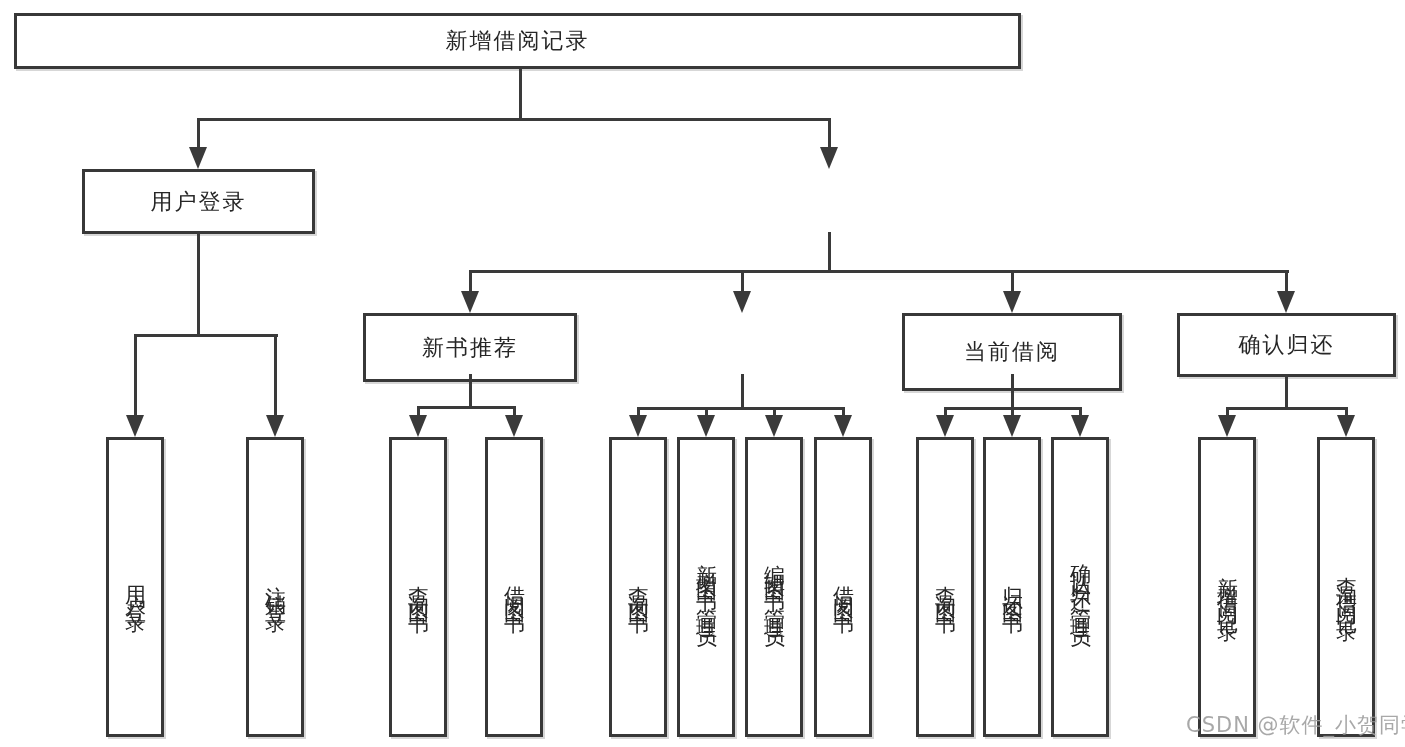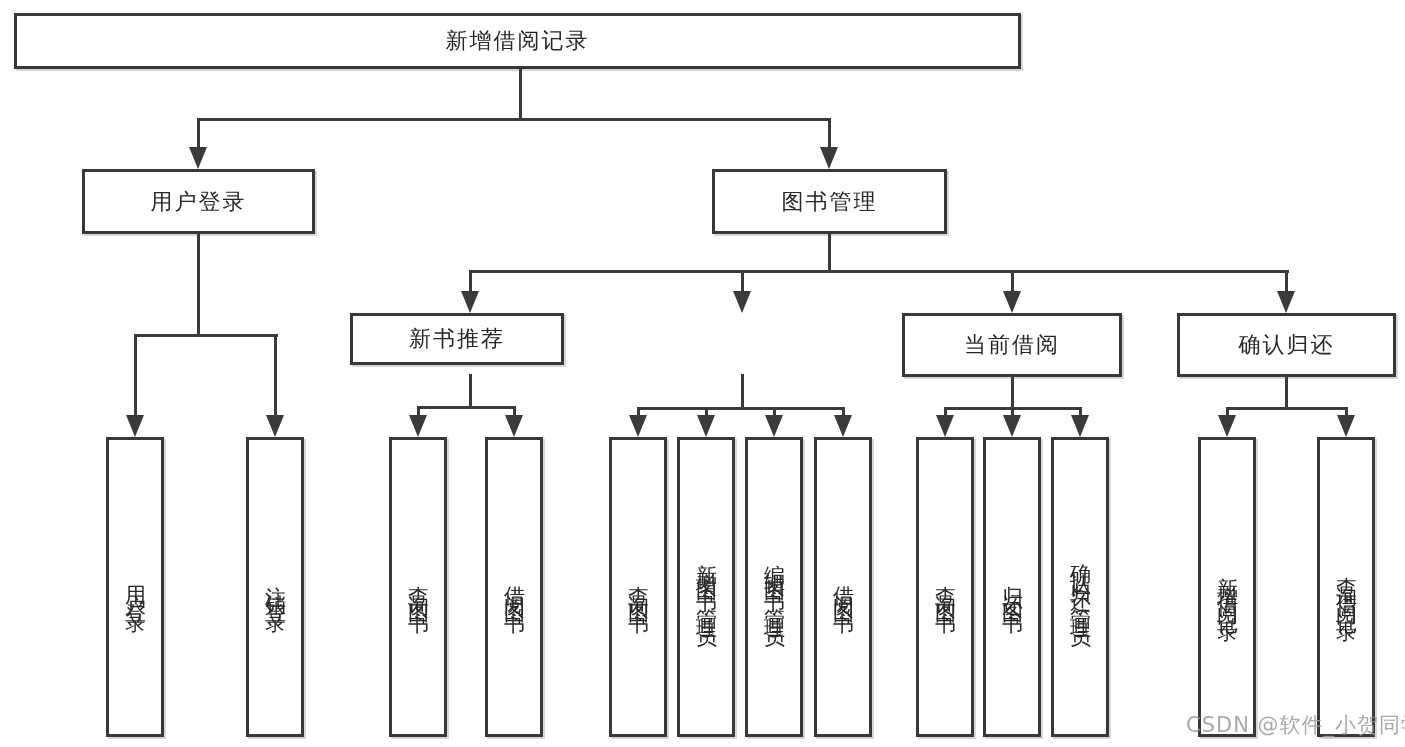--- a/index.html
+++ b/index.html
@@ -38,42 +38,41 @@
 
   <div class="vline" style="left:519px;top:69px;height:51px;"></div>
   <div class="hline" style="left:197px;top:118px;width:634px;"></div>
 
   <div class="vline" style="left:197px;top:119px;height:30px;"></div>
   <div class="arrow" style="left:189px;top:147px;"></div>
   <div class="vline" style="left:828px;top:119px;height:30px;"></div>
   <div class="arrow" style="left:820px;top:147px;"></div>
 
   <div class="node" style="left:82px;top:169px;width:233px;height:65px;">用户登录</div>
-  <div class="node" style="left:712px;top:169px;width:235px;height:65px;">图书管理</div>
 
   <div class="vline" style="left:197px;top:232px;height:104px;"></div>
   <div class="hline" style="left:134px;top:334px;width:144px;"></div>
   <div class="vline" style="left:134px;top:334px;height:83px;"></div>
   <div class="arrow" style="left:126px;top:415px;"></div>
   <div class="vline" style="left:274px;top:334px;height:83px;"></div>
   <div class="arrow" style="left:266px;top:415px;"></div>
 
   <div class="vline" style="left:828px;top:232px;height:41px;"></div>
   <div class="hline" style="left:469px;top:270px;width:820px;"></div>
   <div class="vline" style="left:469px;top:271px;height:22px;"></div>
   <div class="arrow" style="left:461px;top:291px;"></div>
   <div class="vline" style="left:741px;top:271px;height:22px;"></div>
   <div class="arrow" style="left:733px;top:291px;"></div>
   <div class="vline" style="left:1011px;top:271px;height:22px;"></div>
   <div class="arrow" style="left:1003px;top:291px;"></div>
   <div class="vline" style="left:1285px;top:271px;height:22px;"></div>
   <div class="arrow" style="left:1277px;top:291px;"></div>
 
-  <div class="node" style="left:350px;top:313px;width:214px;height:52px;">新书推荐</div>
-  <div class="node" style="left:902px;top:313px;width:220px;height:64px;">当前借阅</div>
+  <div class="node" style="left:363px;top:313px;width:214px;height:69px;">新书推荐</div>
+  <div class="node" style="left:902px;top:313px;width:220px;height:78px;">当前借阅</div>
   <div class="node" style="left:1177px;top:313px;width:219px;height:64px;">确认归还</div>
 
   <div class="vline" style="left:469px;top:374px;height:35px;"></div>
   <div class="hline" style="left:417px;top:406px;width:99px;"></div>
   <div class="vline" style="left:417px;top:406px;height:11px;"></div>
   <div class="arrow" style="left:409px;top:415px;"></div>
   <div class="vline" style="left:513px;top:406px;height:11px;"></div>
   <div class="arrow" style="left:505px;top:415px;"></div>
 
   <div class="vline" style="left:741px;top:374px;height:35px;"></div>

